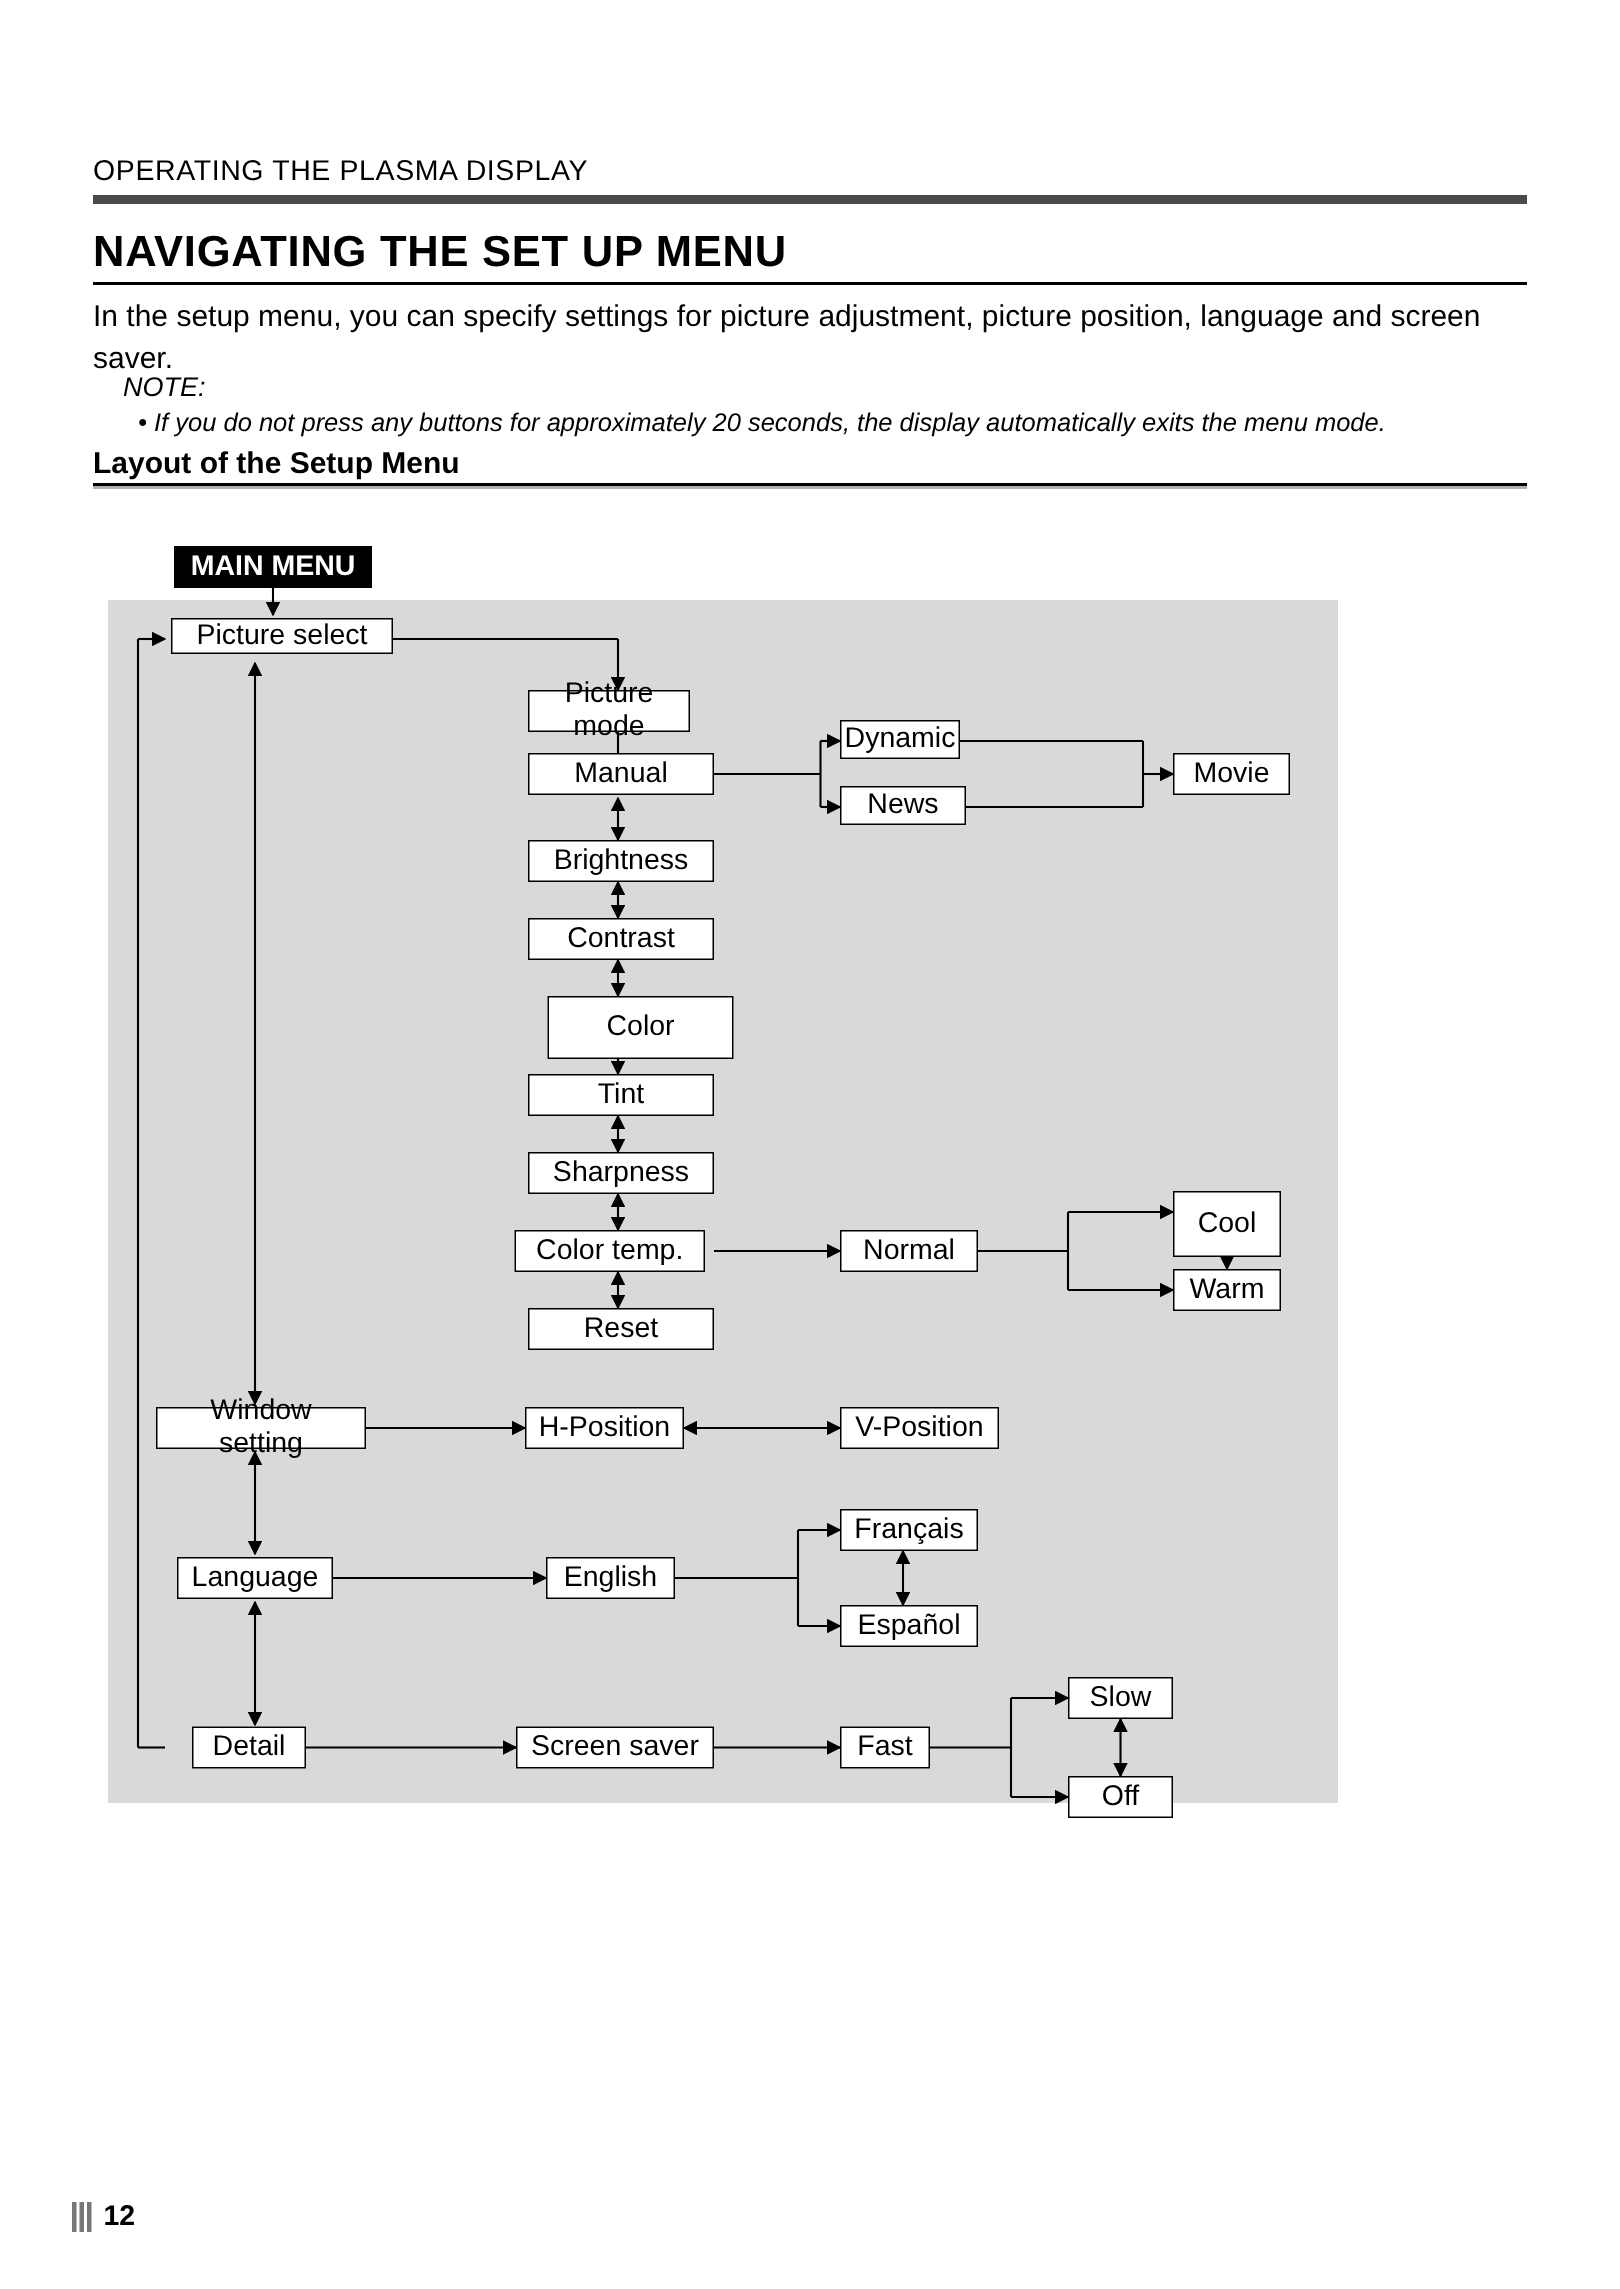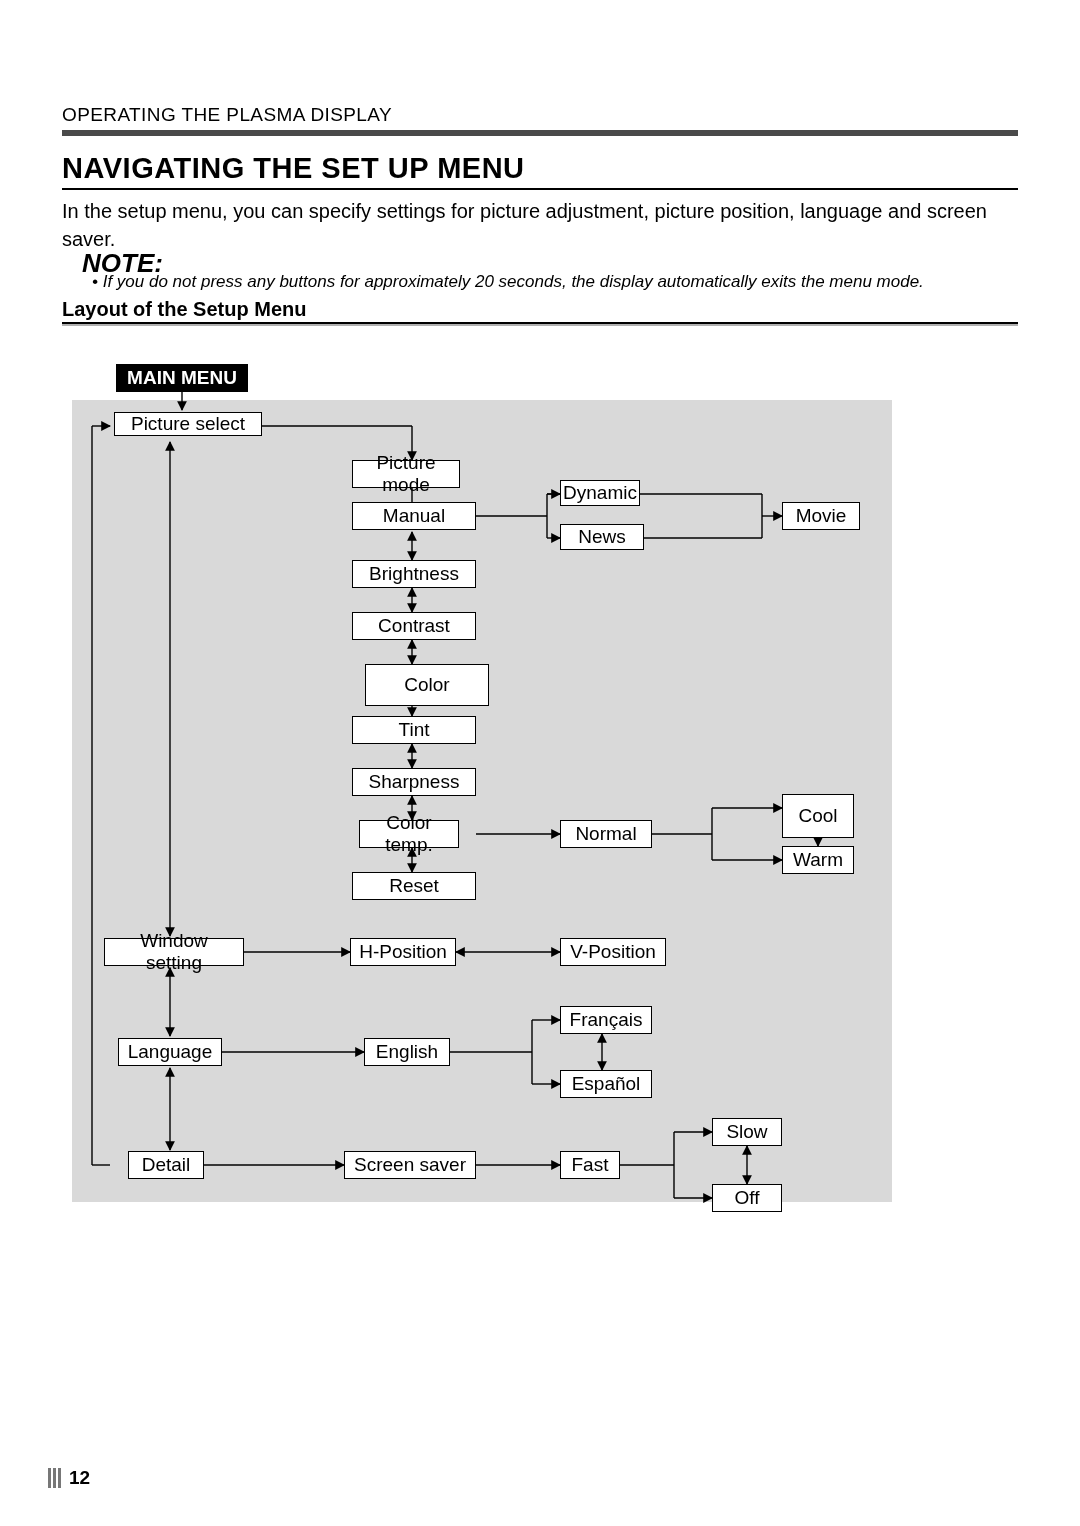--- a/index.html
+++ b/index.html
@@ -2,21 +2,21 @@
 <html><head>
 <meta charset="utf-8">
 <style>
   html,body{margin:0;padding:0;background:#fff;font-family:Arial,Helvetica,sans-serif;color:#000}
   .page{position:relative;width:1080px;height:1526px;margin:0 auto;background:#fff}
   .section-header{position:absolute;left:62px;top:104px;font-weight:normal;font-size:19px;letter-spacing:.4px}
   .hr-dark{position:absolute;left:62px;top:130px;width:956px;height:6px;background:#4a4a4a}
   .h1{position:absolute;left:62px;top:152px;font-weight:bold;font-size:29px;letter-spacing:.5px}
   .h1-rule{position:absolute;left:62px;top:188px;width:956px;height:2px;background:#000}
   .intro{position:absolute;left:62px;top:198px;width:956px;font-size:20px;line-height:1.38}
-  .note-label{position:absolute;left:82px;top:248px;font-style:italic;font-weight:bold;font-size:26px}
+  .note-label{position:absolute;left:82px;top:248px;font-style:italic;font-weight:normal;font-size:18px}
   .note-body{position:absolute;left:92px;top:272px;width:920px;font-style:italic;font-size:17px}
   .h2{position:absolute;left:62px;top:298px;font-weight:bold;font-size:20px}
   .h2-rule-a{position:absolute;left:62px;top:322px;width:956px;height:2px;background:#000}
   .h2-rule-b{position:absolute;left:62px;top:324px;width:956px;height:2px;background:#b0b0b0}
   .outline{position:absolute;left:62px;top:330px;font-size:19px}
 
   
   .diag{position:absolute;left:62px;top:360px;width:956px;height:880px}
   .diag svg{position:absolute;inset:0}
   
@@ -136,21 +136,21 @@
     <div class="node" style="left:290px;top:142px;width:124px;height:28px">Manual</div>
     <div class="node" style="left:498px;top:120px;width:80px;height:26px">Dynamic</div>
     <div class="node" style="left:498px;top:164px;width:84px;height:26px">News</div>
     <div class="node" style="left:720px;top:142px;width:78px;height:28px">Movie</div>
 
     <div class="node" style="left:290px;top:200px;width:124px;height:28px">Brightness</div>
     <div class="node" style="left:290px;top:252px;width:124px;height:28px">Contrast</div>
     <div class="node" style="left:303px;top:304px;width:124px;height:42px">Color</div>
     <div class="node" style="left:290px;top:356px;width:124px;height:28px">Tint</div>
     <div class="node" style="left:290px;top:408px;width:124px;height:28px">Sharpness</div>
-    <div class="node" style="left:297px;top:460px;width:100px;height:28px">Color temp.</div>
+    <div class="node" style="left:281px;top:460px;width:127px;height:28px">Color temp.</div>
     <div class="node" style="left:498px;top:460px;width:92px;height:28px">Normal</div>
     <div class="node" style="left:720px;top:434px;width:72px;height:44px">Cool</div>
     <div class="node" style="left:720px;top:486px;width:72px;height:28px">Warm</div>
     <div class="node" style="left:290px;top:512px;width:124px;height:28px">Reset</div>
 
     <div class="node" style="left:42px;top:578px;width:140px;height:28px">Window setting</div>
     <div class="node" style="left:288px;top:578px;width:106px;height:28px">H-Position</div>
     <div class="node" style="left:498px;top:578px;width:106px;height:28px">V-Position</div>
 
     <div class="node" style="left:56px;top:678px;width:104px;height:28px">Language</div>

